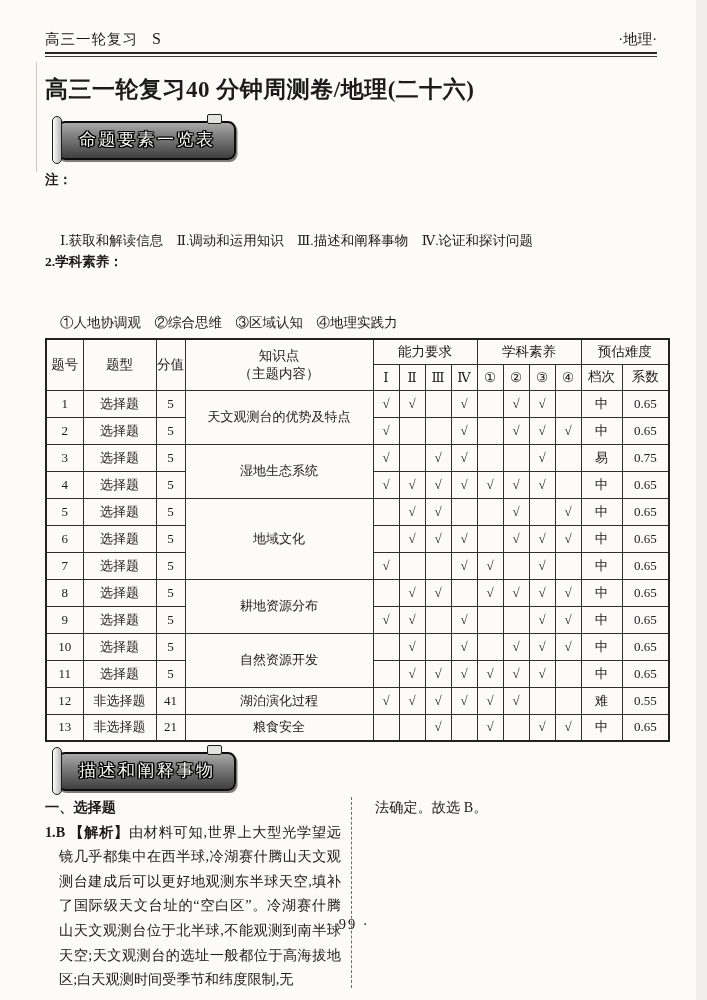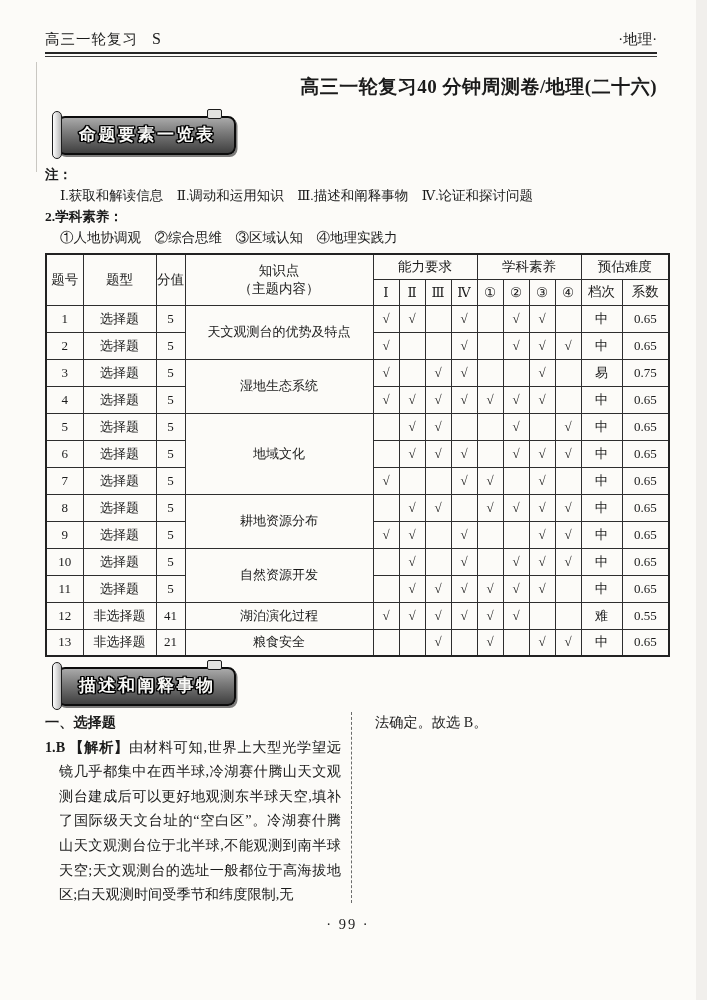--- a/index.html
+++ b/index.html
@@ -18,47 +18,47 @@
     overflow: hidden;
   }
   .scan-mark { position: absolute; left: 36px; top: 62px; width: 1px; height: 110px; background: #c9c7c2; }
 
   .page-header { display: flex; justify-content: space-between; align-items: baseline; font-size: 14.5px; }
   .header-left { letter-spacing: 1px; }
   .logo-s { font-size: 16px; margin-left: 14px; }
   .rule-thick { margin-top: 3px; border-top: 2.5px solid #262626; }
   .rule-thin  { margin-top: 2px; border-top: 1px solid #3a3a3a; }
 
-  .page-title { margin: 17px 0 6px; text-align: right; font-size: 19px; font-weight: bold; letter-spacing: .5px; font-family: Liberation Serif, serif; }
+  .page-title { margin: 17px 0 6px; text-align: left; font-size: 23px; font-weight: bold; letter-spacing: .5px; font-family: Liberation Serif, serif; }
 
   .banner {
     position: relative; display: inline-block;
     margin: 10px 0 0 12px; padding: 5px 18px 7px 20px;
     background: linear-gradient(180deg, #a9a9a9 0%, #7c7c7c 40%, #3f3f3f 100%);
     border: 2px solid #0c0c0c; border-radius: 8px;
     box-shadow: 1.5px 2px 0 rgba(20,20,20,.55);
   }
   .banner-label {
-    font-size: 17px; font-weight: bold; letter-spacing: 2.5px; color: #f8f8f6;
+    font-size: 17px; font-weight: normal; letter-spacing: 2.5px; color: #f8f8f6;
     text-shadow: -1.2px -1.2px 0 #000, 1.2px -1.2px 0 #000, -1.2px 1.2px 0 #000, 1.2px 1.2px 0 #000,
                   0 -1.4px 0 #000, 0 1.4px 0 #000, -1.4px 0 0 #000, 1.4px 0 0 #000;
   }
   .banner-pin {
     position: absolute; left: -7px; top: -7px; width: 10px; height: calc(100% + 13px);
     background: linear-gradient(90deg, #ffffff, #b5b5b5);
     border: 1.5px solid #1c1c1c; border-radius: 6px;
   }
   .banner-tab {
     position: absolute; right: 12px; top: -9px; width: 15px; height: 10px;
     background: #e3e3e0; border: 1.5px solid #1c1c1c; border-radius: 2px;
   }
 
   .notes { margin-top: 9px; font-size: 13.5px; line-height: 21px; }
   .note-bold { font-weight: bold; }
-  .note-indent { padding-left: 15px; }
+  .note-indent { padding-left: 15px; margin-top: 40px; }
 
   table.blueprint {
     border-collapse: collapse; table-layout: fixed;
     width: 623px; margin-top: 5px;
     border: 2px solid #222;
   }
   .blueprint th, .blueprint td {
     border: 1px solid #2e2e2e; text-align: center; vertical-align: middle;
     font-weight: normal; font-size: 13px; padding: 1px 0; overflow: hidden;
   }

